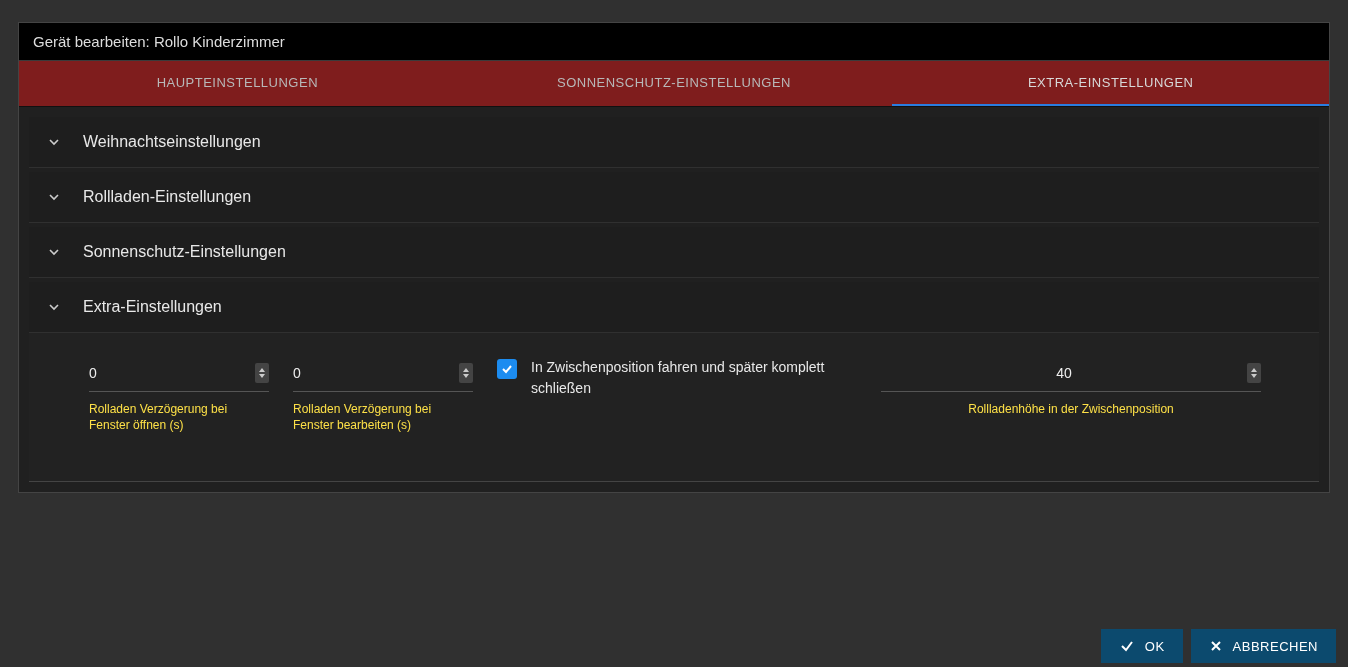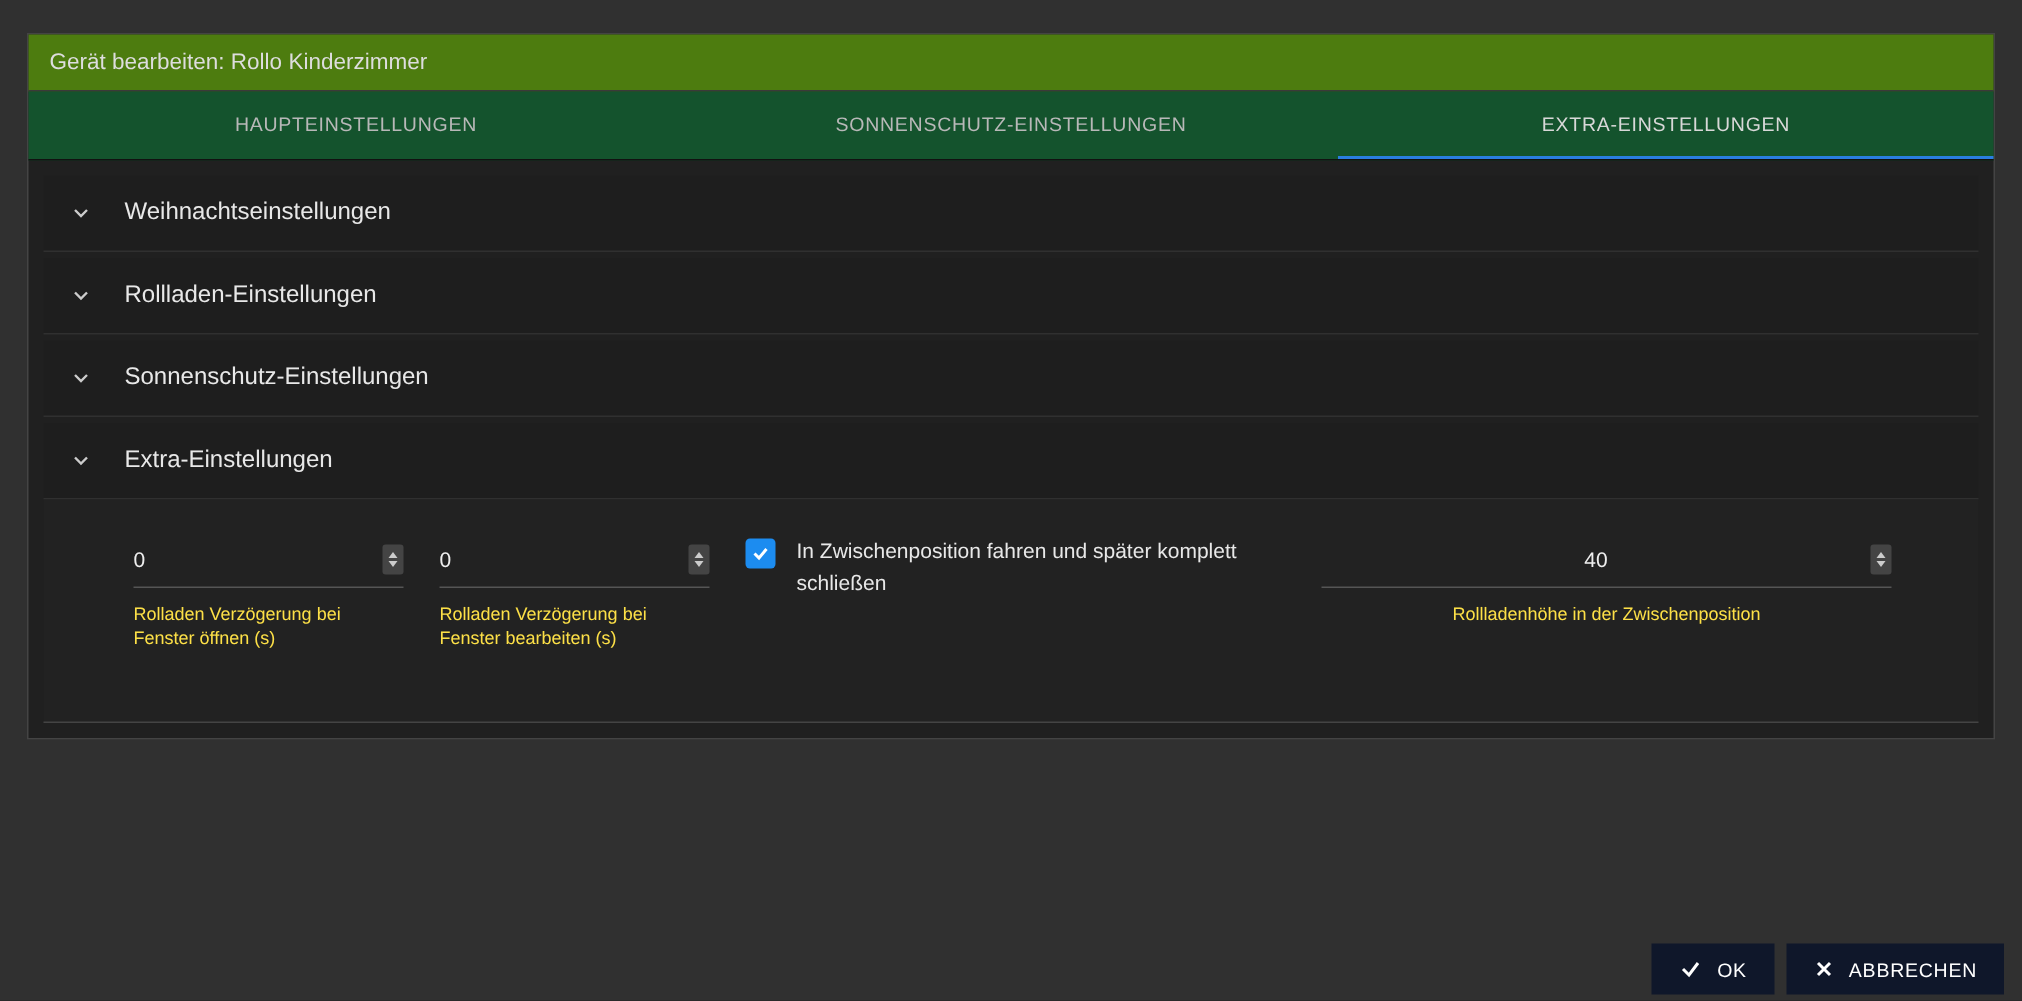--- a/index.html
+++ b/index.html
@@ -11,31 +11,30 @@
     height: 667px;
     overflow: hidden;
     position: relative;
   }
   .dialog {
     margin: 22px 18px;
     background: #202020;
     border: 1px solid #444;
   }
   .dialog-title {
-    background: #4d7c0f;
+    background: #000000;
     padding: 10px 14px;
     font-size: 15px;
     color: #ddd;
     border-bottom: 1px solid #3a3a3a;
   }
   .tabs {
     display: flex;
-    background: #14532d;
+    background: #7f1d1d;
     border-bottom: 1px solid #111;
-    justify-content: flex-end;
   }
   .tab {
     flex: 1;
     text-align: center;
     padding: 14px 0;
     font-size: 13px;
     letter-spacing: 0.5px;
     color: #b8b8b8;
     cursor: pointer;
   }
@@ -147,21 +146,21 @@
     left: 0;
     right: 0;
     height: 40px;
     display: flex;
     justify-content: flex-end;
     gap: 8px;
     padding: 0 12px 4px 0;
     background: #303030;
   }
   .btn {
-    background: #0f172a;
+    background: #0c4a6e;
     color: #fff;
     display: flex;
     align-items: center;
     gap: 10px;
     padding: 0 18px;
     height: 34px;
     font-size: 13px;
     letter-spacing: 0.5px;
     cursor: pointer;
     margin-top: 2px;

